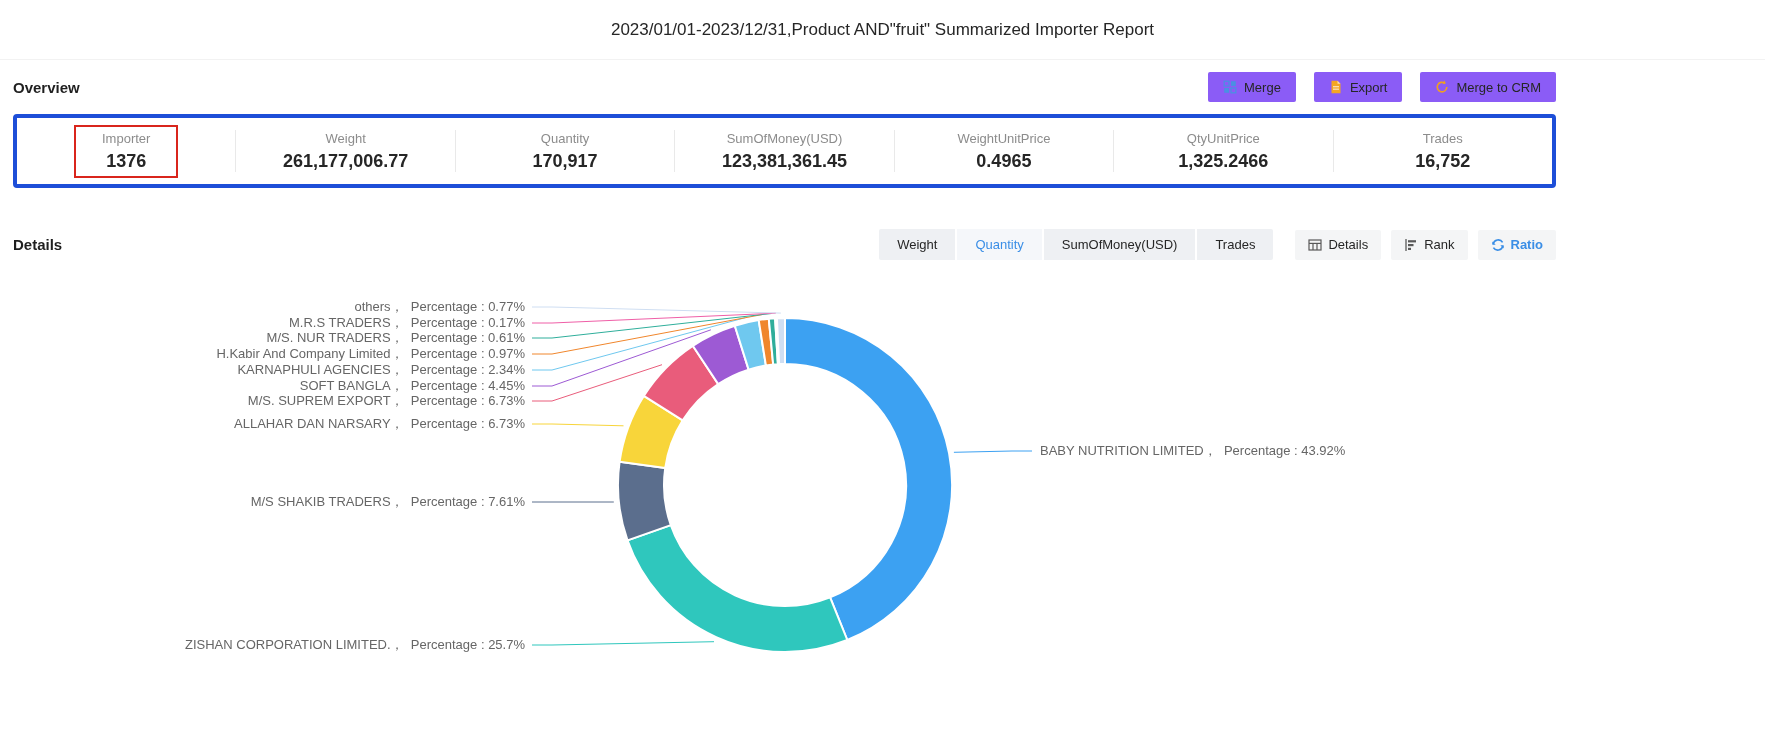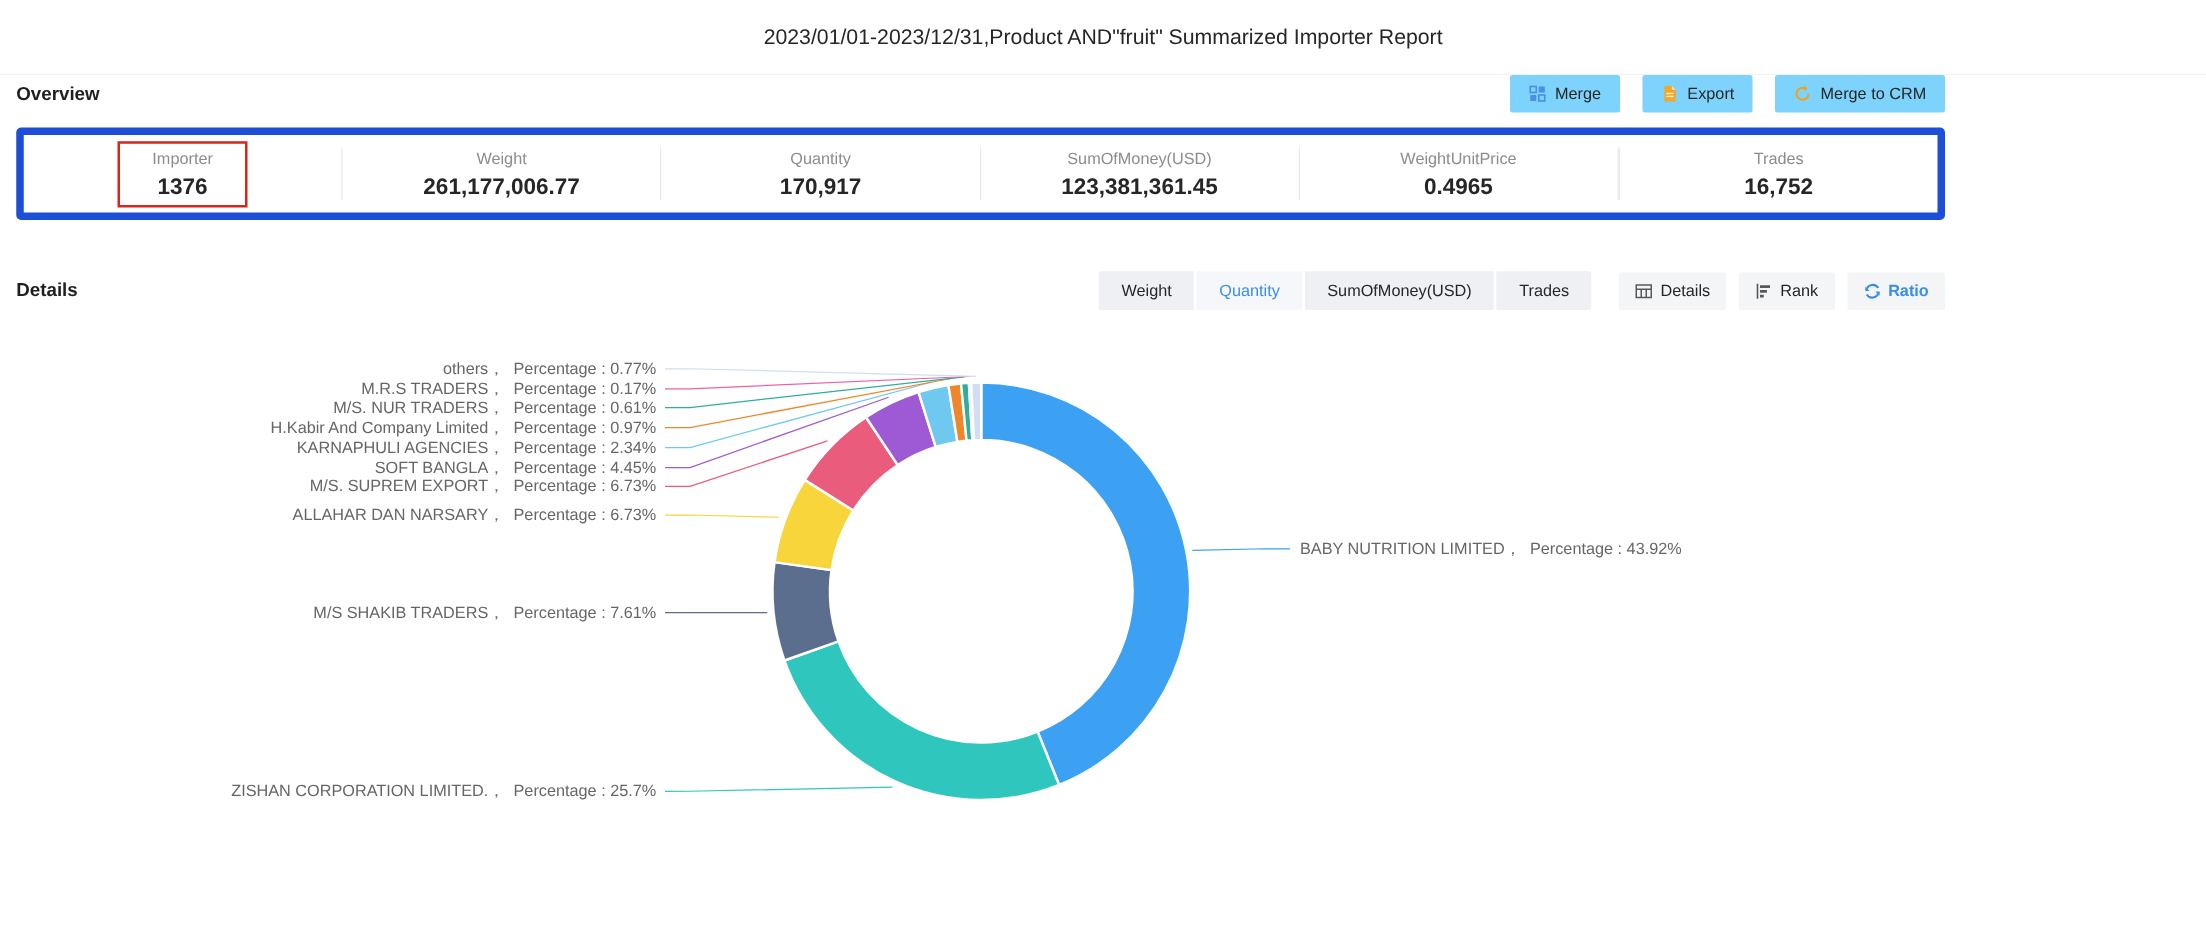--- a/index.html
+++ b/index.html
@@ -9,34 +9,34 @@
     background:#fff; font-family:"Liberation Sans", sans-serif; color:#262626;
   }
   .page-header {
     height:60px; display:flex; align-items:center; justify-content:center;
     border-bottom:1px solid #f2f2f2;
   }
   .page-title { font-size:17px; font-weight:500; color:#262626; }
 
   .content { width:1543px; margin-left:13px; }
 
-  .section-row { display:flex; justify-content:space-between; align-items:center; }
+  .section-row { display:flex; justify-content:space-between; align-items:center; margin-top:12px; }
   .section-heading { font-size:15px; font-weight:700; color:#1f1f1f; margin:0; }
 
   .header-buttons { display:flex; gap:18px; }
   .btn {
-    display:inline-flex; align-items:flex-start; gap:7px;
-    background:#7dd3fc; border:none; border-radius:2px;
+    display:inline-flex; align-items:center; gap:7px;
+    background:#8b5cf6; border:none; border-radius:2px;
     padding:8px 15px; font-size:13px; color:#262626;
     cursor:pointer; font-family:inherit; line-height:1;
   }
   .btn svg, .view-btn svg, .tab svg { display:block; }
 
   .stats-panel {
-    margin-top:12px; border:6px solid #1d4ed8; border-radius:4px;
+    margin-top:12px; border:4px solid #1d4ed8; border-radius:4px;
     display:flex; align-items:center; height:74px; background:#fff;
   }
   .stat-cell { flex:1; display:flex; flex-direction:column; align-items:center; justify-content:center; }
   .stat-divider { width:1px; height:42px; background:#e9e9e9; }
   .stat-label { font-size:13px; color:#8c8c8c; }
   .stat-value { font-size:18px; color:#262626; font-weight:600; margin-top:5px; }
   .stat-highlight {
     border:2px solid #d9251c; padding:4px 26px;
     display:flex; flex-direction:column; align-items:center;
   }
@@ -135,20 +135,24 @@
     <div class="stat-cell">
       <div class="stat-label">SumOfMoney(USD)</div>
       <div class="stat-value">123,381,361.45</div>
     </div>
     <div class="stat-divider"></div>
     <div class="stat-cell">
       <div class="stat-label">WeightUnitPrice</div>
       <div class="stat-value">0.4965</div>
     </div>
     <div class="stat-divider"></div>
+    <div class="stat-cell">
+      <div class="stat-label">QtyUnitPrice</div>
+      <div class="stat-value">1,325.2466</div>
+    </div>
     <div class="stat-divider"></div>
     <div class="stat-cell">
       <div class="stat-label">Trades</div>
       <div class="stat-value">16,752</div>
     </div>
   </div>
 
   <div class="section-row details-row">
     <h2 class="section-heading">Details</h2>
     <div class="details-controls">

